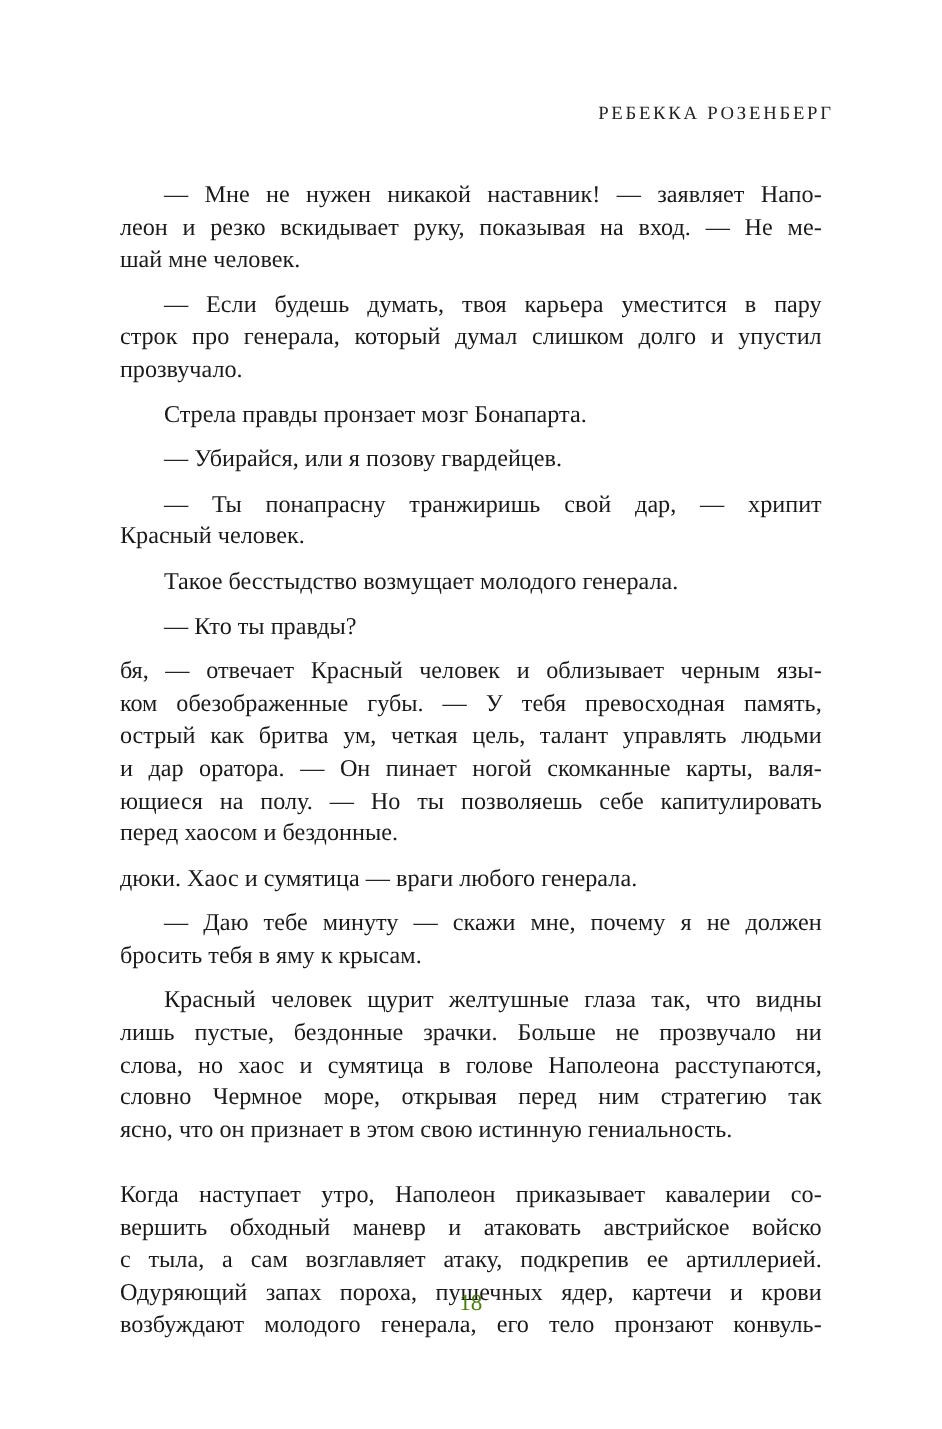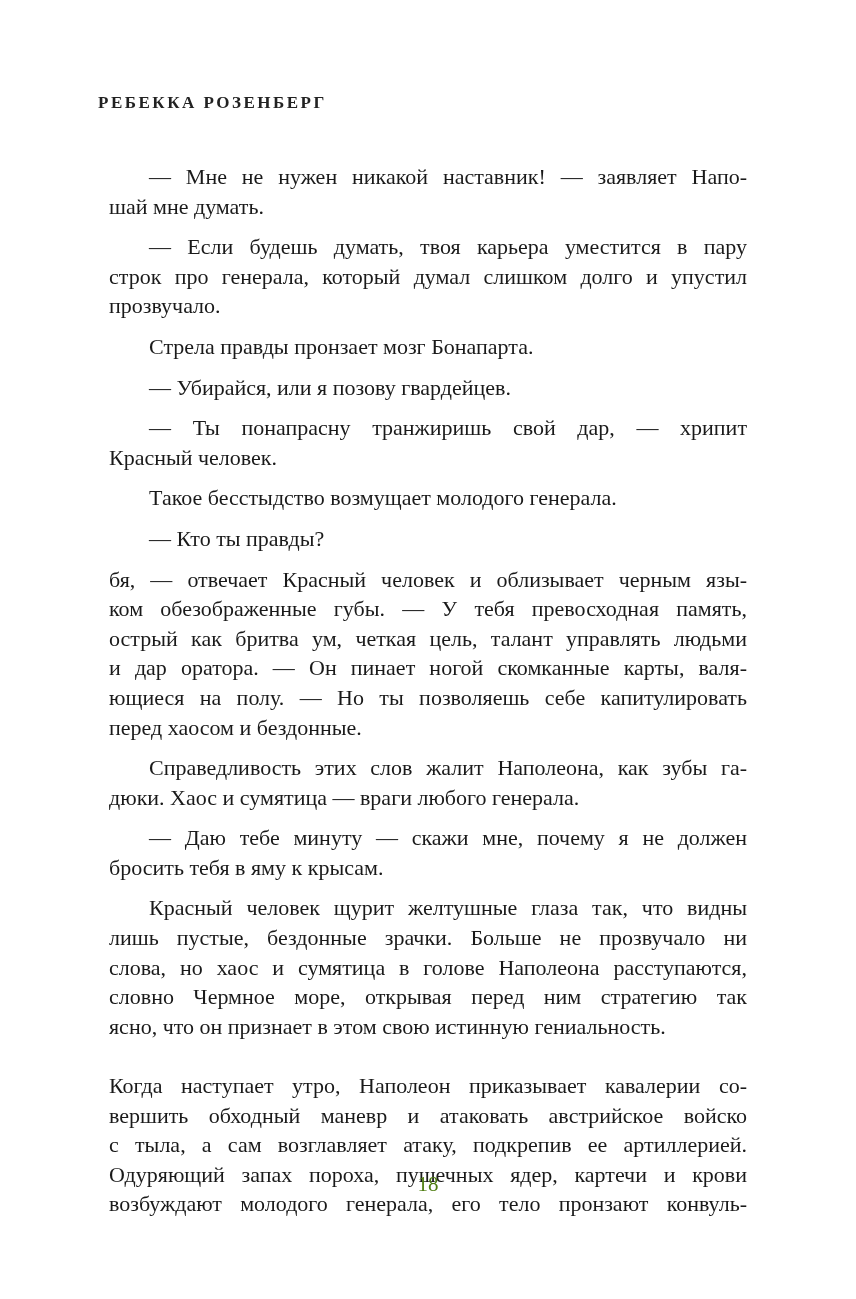--- a/index.html
+++ b/index.html
@@ -14,25 +14,25 @@
     background: #ffffff;
     overflow: hidden;
     font-family: "Liberation Serif", "DejaVu Serif", serif;
     color: #1a1a1a;
   }
   .running-head {
     position: absolute;
     top: 93px;
     left: 98px;
     width: 660px;
-    text-align: left;
+    text-align: right;
     font-size: 17px;
     letter-spacing: 2.5px;
     color: #222222;
-    font-weight: 700;
+    font-weight: 400;
   }
   .text-block {
     position: absolute;
     top: 151px;
     left: 98px;
     width: 660px;
     font-size: 22px;
     line-height: 29.6px;
   }
   .para { margin: 11px; }
@@ -64,21 +64,22 @@
 </style>
 </head>
 <body>
 
 <div class="page">
   <div class="running-head">РЕБЕККА РОЗЕНБЕРГ</div>
 
   <div class="text-block">
       <div class="para">
         <div class="line just indent">— Мне не нужен никакой наставник! — заявляет Напо-</div>
-        <div class="line final">шай мне думать.</div>
+        <div class="line just">леон и резко вскидывает руку, показывая на вход. — Не ме-</div>
+        <div class="line final">шай мне человек.</div>
       </div>
       <div class="para">
         <div class="line just indent">— Если будешь думать, твоя карьера уместится в пару</div>
         <div class="line just">строк про генерала, который думал слишком долго и упустил</div>
         <div class="line final">прозвучало.</div>
       </div>
       <div class="para">
         <div class="line final indent">Стрела правды пронзает мозг Бонапарта.</div>
       </div>
       <div class="para">
@@ -96,21 +97,20 @@
       </div>
       <div class="para">
         <div class="line just">бя, — отвечает Красный человек и облизывает черным язы-</div>
         <div class="line just">ком обезображенные губы. — У тебя превосходная память,</div>
         <div class="line just">острый как бритва ум, четкая цель, талант управлять людьми</div>
         <div class="line just">и дар оратора. — Он пинает ногой скомканные карты, валя-</div>
         <div class="line just">ющиеся на полу. — Но ты позволяешь себе капитулировать</div>
         <div class="line final">перед хаосом и бездонные.</div>
       </div>
       <div class="para">
-        <div class="line just indent">Справедливость этих слов жалит Наполеона, как зубы га-</div>
         <div class="line final">дюки. Хаос и сумятица — враги любого генерала.</div>
       </div>
       <div class="para">
         <div class="line just indent">— Даю тебе минуту — скажи мне, почему я не должен</div>
         <div class="line final">бросить тебя в яму к крысам.</div>
       </div>
       <div class="para">
         <div class="line just indent">Красный человек щурит желтушные глаза так, что видны</div>
         <div class="line just">лишь пустые, бездонные зрачки. Больше не прозвучало ни</div>
         <div class="line just">слова, но хаос и сумятица в голове Наполеона расступаются,</div>

